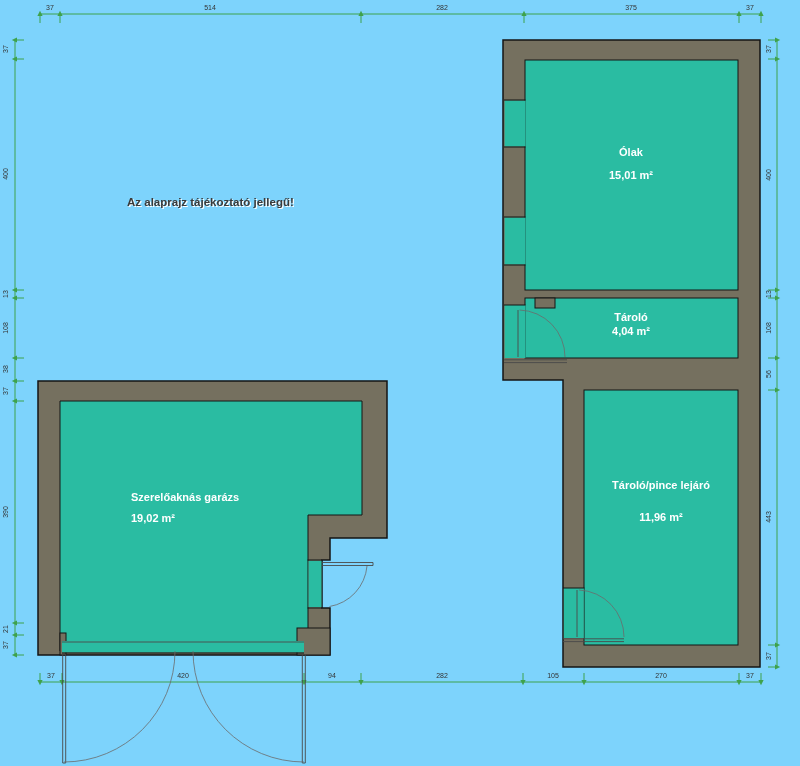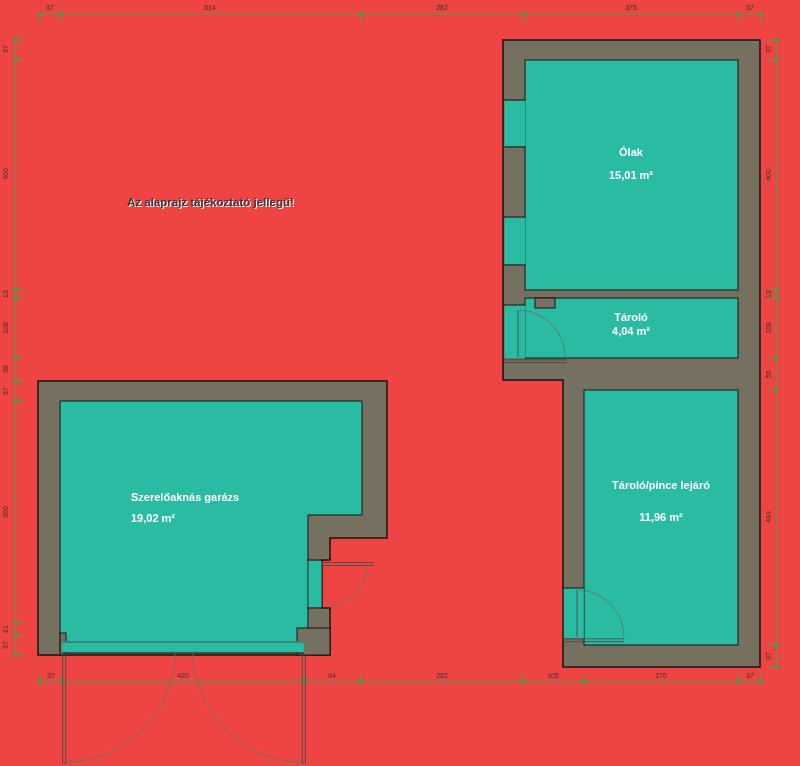--- a/index.html
+++ b/index.html
@@ -1,16 +1,16 @@
 <!DOCTYPE html>
 <html><head>
 <meta charset="utf-8">
 <style>
   html,body{margin:0;padding:0;background:#ffffff;}
-  .page{position:relative;width:800px;height:766px;background:#ef4444;overflow:hidden;
+  .page{position:relative;width:800px;height:766px;background:#7dd3fc;overflow:hidden;
         font-family:"Liberation Sans", sans-serif;}
   svg{display:block;}
   .dim-line{stroke:#3fa24c;stroke-width:1;fill:none;}
   .tick-tri{fill:#3fa24c;stroke:none;}
   .tick-stem{stroke:#3fa24c;stroke-width:1;fill:none;}
   .dim-text{font-family:"Liberation Sans", sans-serif;font-size:7px;fill:#333333;text-anchor:middle;}
   .wall{fill:#75705f;stroke:#141414;stroke-width:1.5;}
   .wall-thin{fill:#75705f;stroke:#141414;stroke-width:1;}
   .room{fill:#2abca2;stroke:#141414;stroke-width:1;}
   .opening{fill:#2abca2;stroke:none;}

